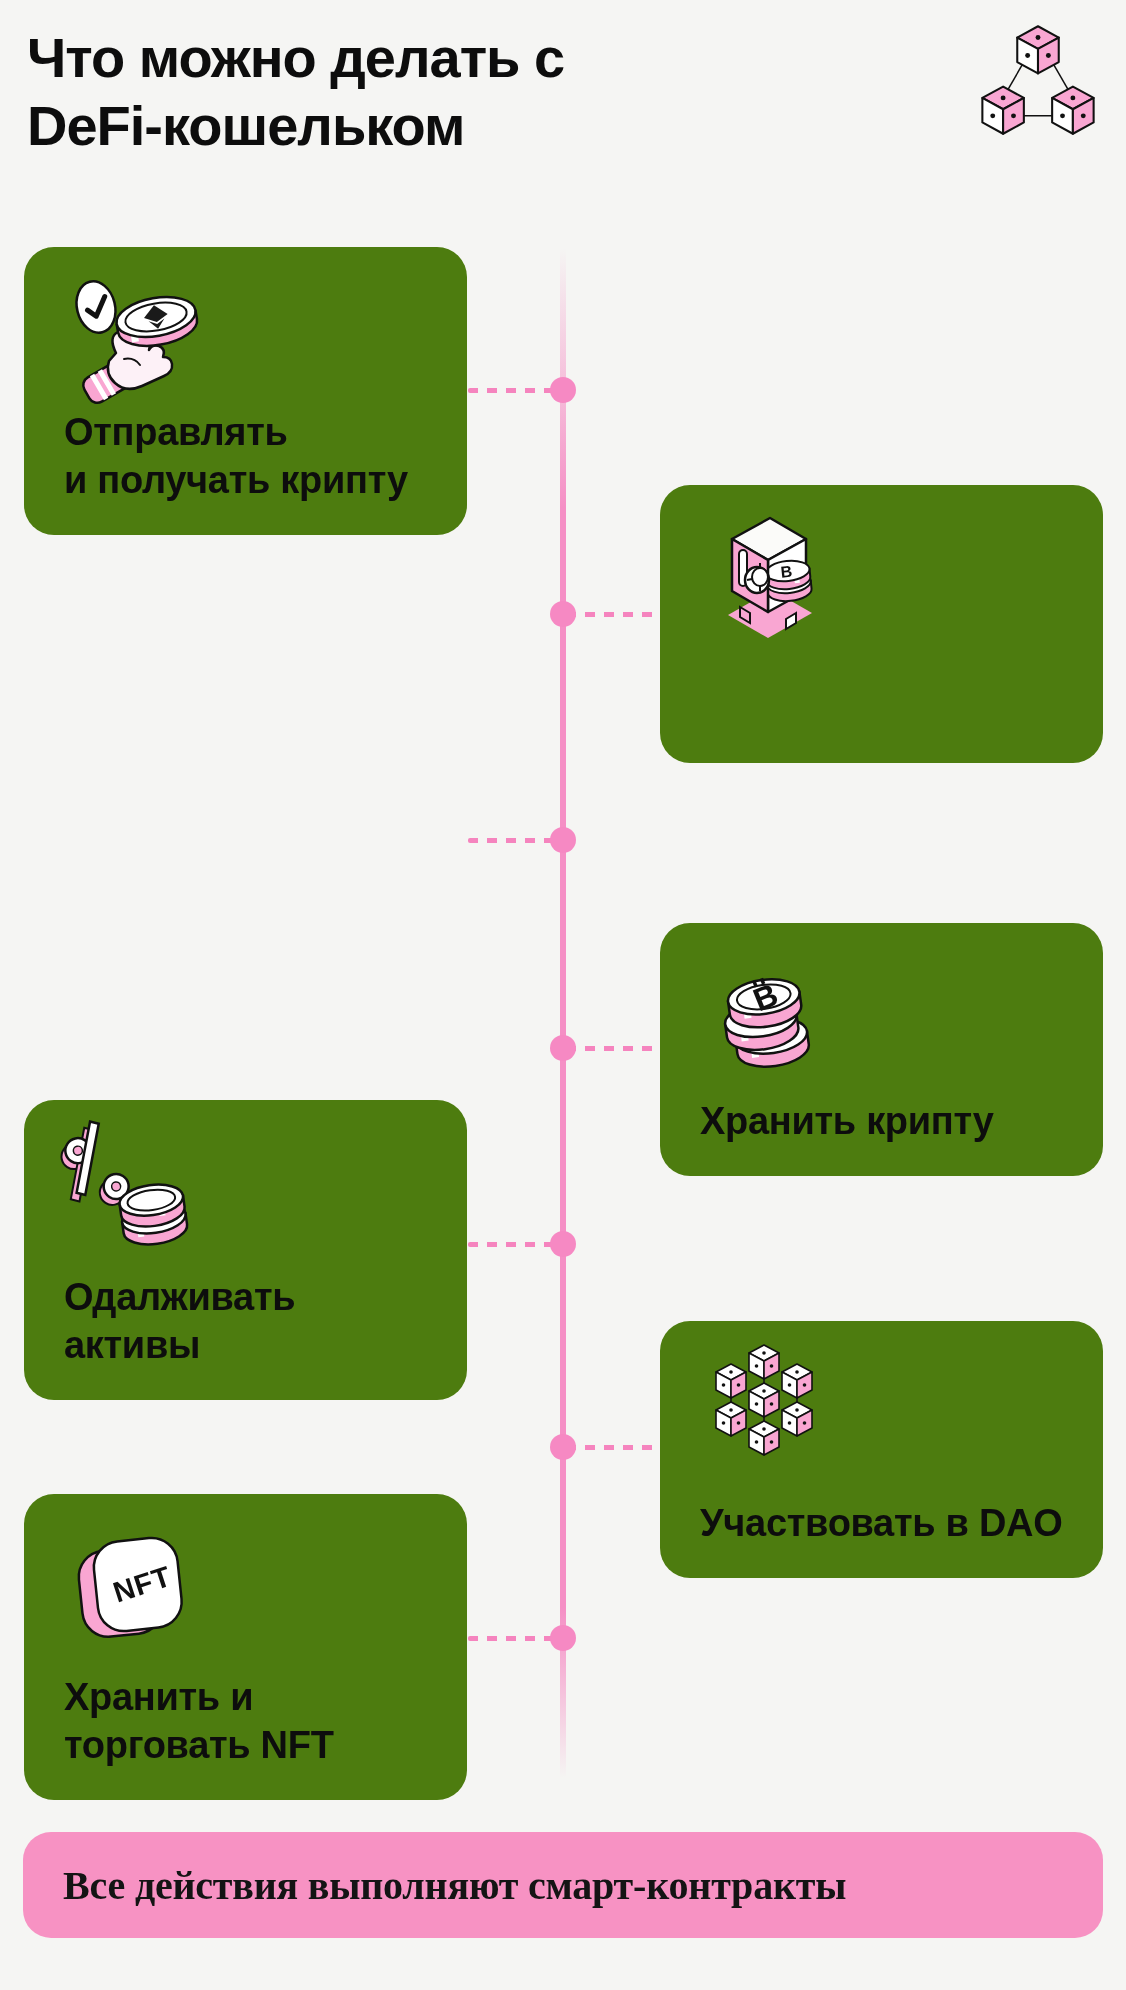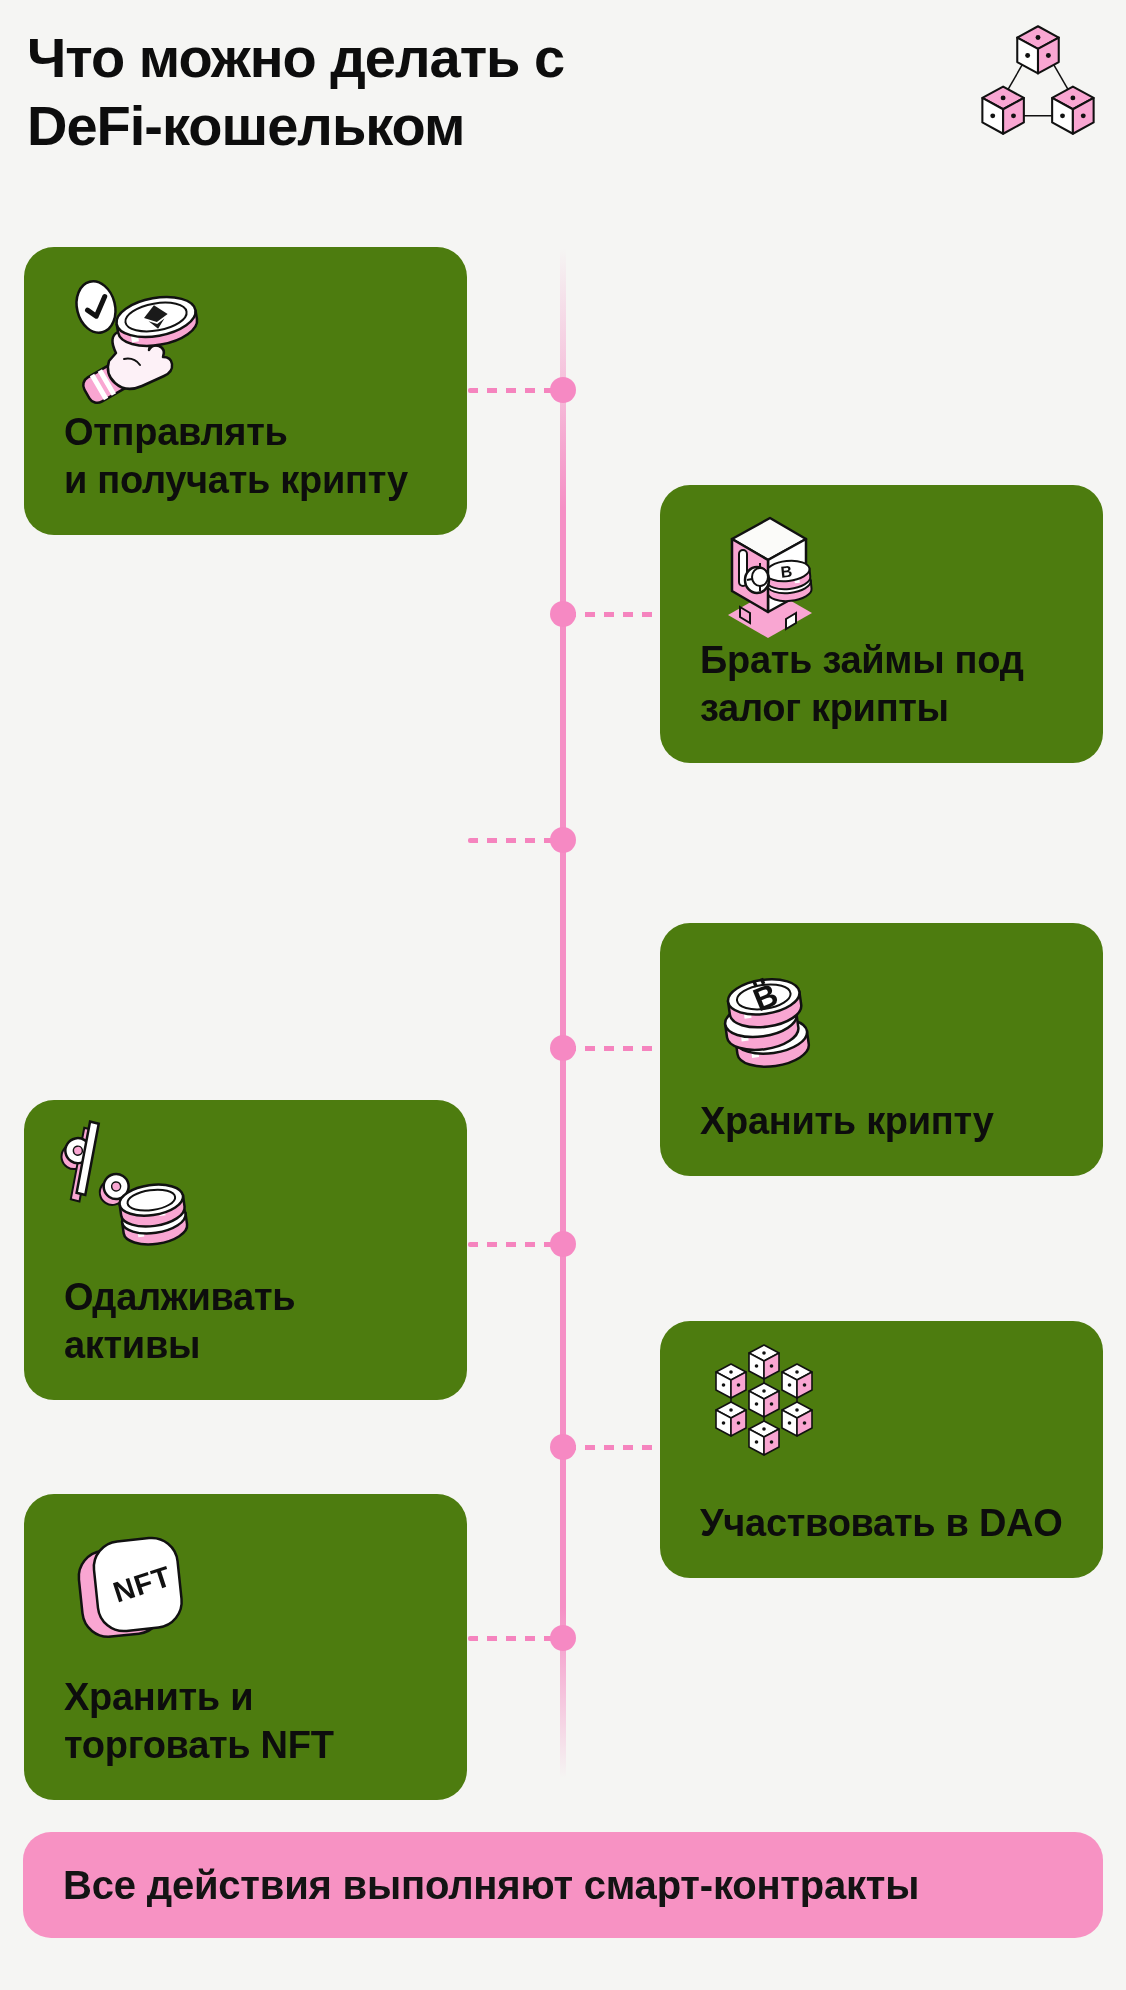--- a/index.html
+++ b/index.html
@@ -52,21 +52,21 @@
     position:absolute; left:40px; bottom:30px;
     font-size:38px; font-weight:700; line-height:1.28; letter-spacing:-0.3px;
     white-space:pre-line;
   }
 
   
   .banner {
     position:absolute; left:23px; top:1832px; width:1080px; height:106px;
     background:#F792C3; border-radius:28px; display:flex; align-items:center;
   }
-  .banner-text { margin-left:40px; font-size:40px; font-weight:600; color:#141414; letter-spacing:-0.2px; }
+  .banner-text { margin-left:40px; font-size:40px; font-weight:600; color:#141414; letter-spacing:-0.2px;font-family:Liberation Serif, serif; }
 </style>
 </head>
 <body>
 
 <div class="canvas">
 
   <div class="title">Что можно делать с
 DeFi-кошельком</div>
 
   <svg class="logo" width="132" height="120" viewBox="0 0 140 126">
@@ -145,22 +145,20 @@
         <rect x="6" y="0" width="5" height="9" fill="#fff"></rect>
         <ellipse cx="0" cy="-4" rx="22" ry="10" fill="#fff" stroke="#111" stroke-width="2"></ellipse>
         <text x="-7" y="2" font-size="16" font-weight="700" fill="#111" font-family="Liberation Sans, sans-serif">B</text>
       </g>
       <path d="M38 36 L38 88 L74 109 L74 57 Z" fill="#F9A6D2" stroke="#111" stroke-width="2.5" stroke-linejoin="round"></path>
       <rect x="45" y="47" width="8" height="36" rx="4" fill="#fff" stroke="#111" stroke-width="2"></rect>
       <ellipse cx="63" cy="77" rx="12" ry="13" fill="#fff" stroke="#111" stroke-width="2.5"></ellipse>
       <ellipse cx="66" cy="74" rx="8" ry="9" fill="#fff" stroke="#111" stroke-width="2"></ellipse>
       <path d="M66 65 v-5 M58 76 l-5 1 M66 83 v5" stroke="#111" stroke-width="2" fill="none"></path>
     </svg>
-    <div class="card-label">Брать займы под
-залог крипты</div>
   </div>
 
 
   <div class="card c4">
     <svg class="card-icon" width="150" height="140" viewBox="0 0 150 140">
       <g transform="rotate(-8 70 72)">
         <path d="M38 96 v13 a36 17 0 0 0 72 0 v-13 z" fill="#F9A6D2" stroke="#111" stroke-width="2.5"></path>
         <rect x="52" y="102" width="7" height="13" fill="#fff"></rect>
         <ellipse cx="74" cy="96" rx="36" ry="17" fill="#fff" stroke="#111" stroke-width="2.5"></ellipse>
         <path d="M30 78 v13 a36 17 0 0 0 72 0 v-13 z" fill="#F9A6D2" stroke="#111" stroke-width="2.5"></path>

